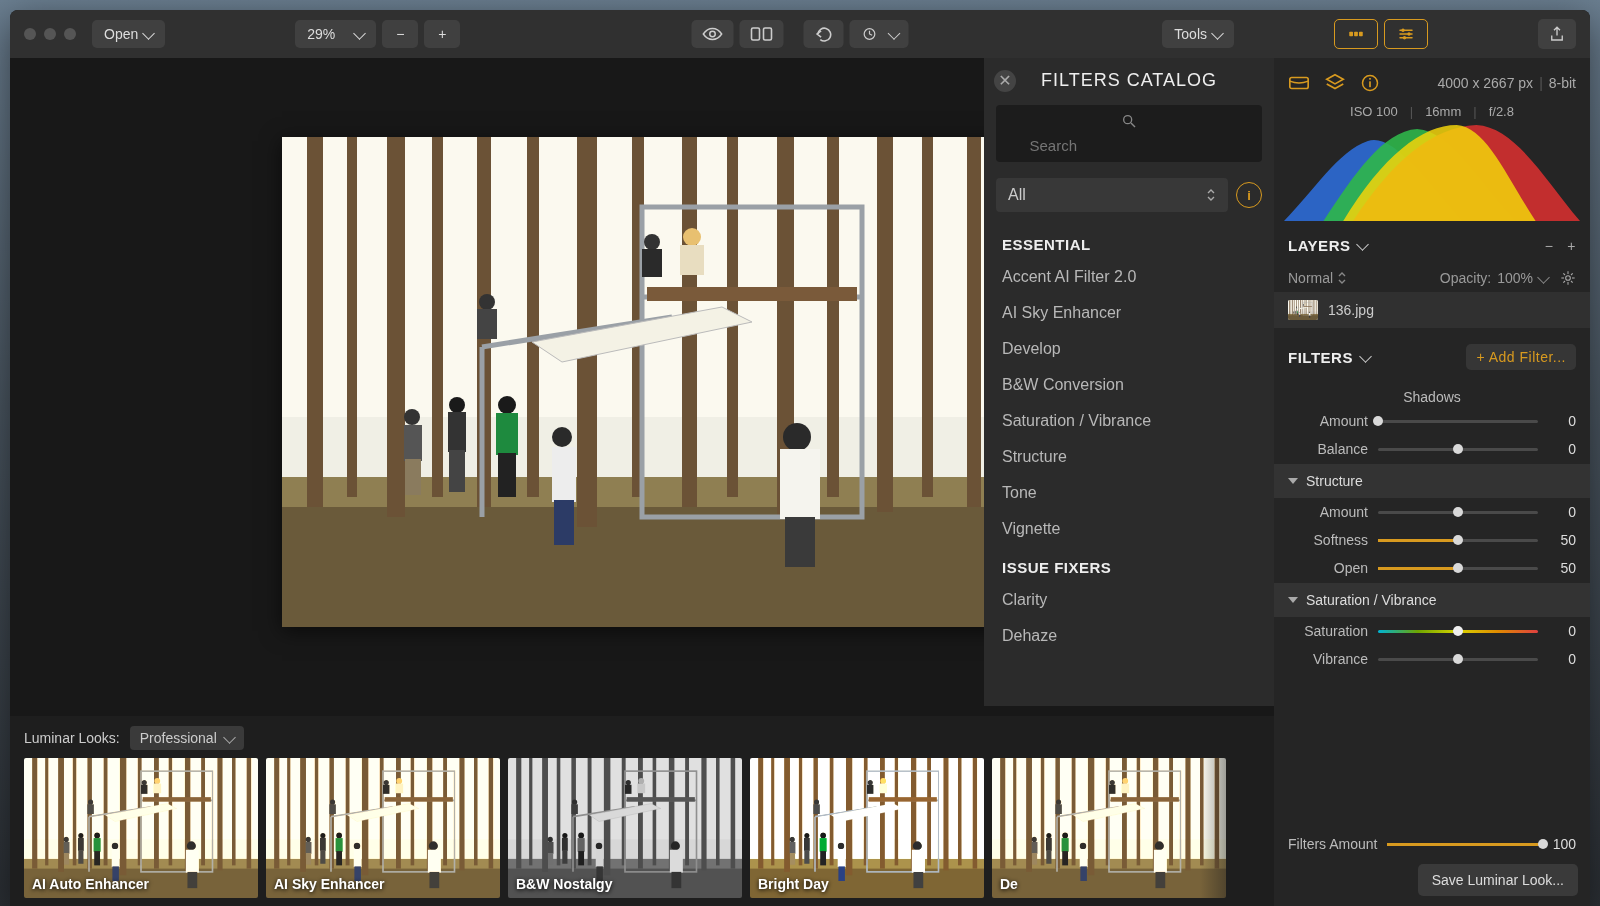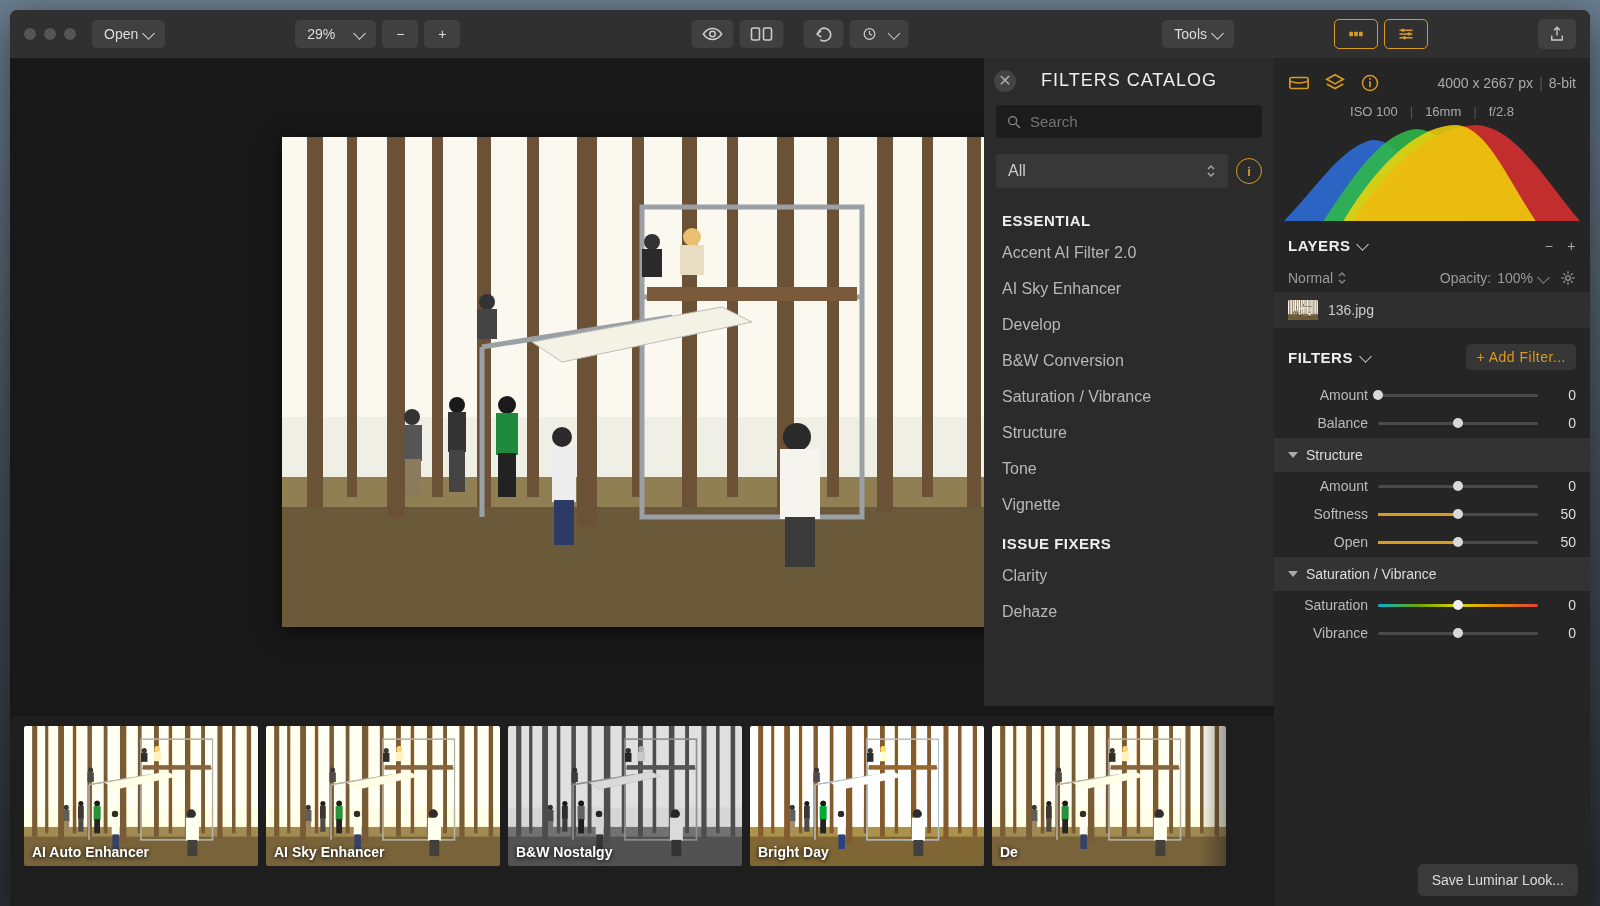--- a/index.html
+++ b/index.html
@@ -46,21 +46,21 @@
 .thumb.warm svg{filter:sepia(.25) saturate(1.3) brightness(1.05);}
 .thumb.bright svg{filter:saturate(1.3) brightness(1.15) contrast(1.05);}
 .thumb.bal svg{filter:brightness(1.02) contrast(1.05);}
 .fade-r{position:absolute;right:0;top:0;bottom:0;width:60px;background:linear-gradient(90deg,transparent,#1e1e1e);}
 
 
 .catalog{ position:absolute; right:316px; top:48px; bottom:200px; width:290px; background:#2b2b2b; display:flex; flex-direction:column; color:#ddd;}
 .catalog-top{display:flex;align-items:center; padding:12px 14px 8px; position:relative;}
 .catalog-top .close{position:absolute;left:10px;width:22px;height:22px;border-radius:50%;background:#444;display:flex;align-items:center;justify-content:center;color:#aaa;cursor:pointer;}
 .catalog-title{flex:1;text-align:center;font-size:18px;letter-spacing:1px;color:#eee;}
-.search{margin:6px 12px; background:#1c1c1c; border-radius:4px; display:flex; align-items:center; padding:8px 10px; gap:8px;}
+.search{margin:6px 12px; background:#1c1c1c; border-radius:4px; display:flex; align-items:center; padding:8px 10px; gap:8px;flex-direction:column;}
 .search input{flex:1;background:none;border:0;color:#ccc;font-size:15px;outline:none;}
 .cat-row{margin:10px 12px 6px; display:flex; gap:8px; align-items:center;}
 .cat-select{flex:1;background:#383838;border-radius:4px;padding:8px 12px;color:#ccc;display:flex;align-items:center;justify-content:space-between;}
 .info-circ{width:26px;height:26px;border-radius:50%;border:1.5px solid #d89a1f;display:flex;align-items:center;justify-content:center;color:#d89a1f;font-size:13px;font-weight:600;}
 .cat-list{flex:1; overflow:auto; padding:6px 0 10px;}
 .cat-list::-webkit-scrollbar{width:6px;}
 .cat-list::-webkit-scrollbar-thumb{background:#555;border-radius:3px;}
 .cat-group-h{padding:12px 18px 6px;font-size:15px;letter-spacing:.5px;color:#eee;font-weight:600;}
 .cat-item{padding:9px 18px;font-size:16px;color:#b8b8b8;cursor:pointer;}
 
@@ -311,20 +311,27 @@
     <div class="canvas-wrap">
       <div class="canvas">
         <div class="photo">
           <svg class="forest" viewBox="0 0 720 490" preserveAspectRatio="xMidYMid slice">
               <use href="#forest-scene"></use>
             </svg>
         </div>
       </div>
 
       <div class="strip">
+        <div class="strip-head">
+          <span>Luminar Looks:</span>
+          <div class="select-pill">
+              <span>Professional</span>
+              <span class="chev" style="border-color:#aaa"></span>
+            </div>
+        </div>
         <div class="thumbs" id="thumbs">
           <div class="thumb warm"><svg viewBox="0 0 720 490" preserveAspectRatio="xMidYMid slice" style="width:100%;height:100%">
                 <use href="#forest-scene"></use>
               </svg><span class="cap">AI Auto Enhancer</span></div>
             <div class="thumb warm"><svg viewBox="0 0 720 490" preserveAspectRatio="xMidYMid slice" style="width:100%;height:100%">
                 <use href="#forest-scene"></use>
               </svg><span class="cap">AI Sky Enhancer</span></div>
             <div class="thumb bw"><svg viewBox="0 0 720 490" preserveAspectRatio="xMidYMid slice" style="width:100%;height:100%">
                 <use href="#forest-scene"></use>
               </svg><span class="cap">B&amp;W Nostalgy</span></div>
@@ -404,20 +411,21 @@
       </div>
 
       <div class="section-h" style="padding-top:16px">
         <span class="title">FILTERS</span>
           <span class="chev" style="border-color:#ccc"></span>
         <span class="add-filter">+ Add Filter...</span>
       </div>
 
       <div class="filter-panels" id="filter-panels">
           <div class="grp">
+            <div class="shadows-title">Shadows</div>
             <div class="slider-row">
               <span class="lbl">Amount</span>
               <div class="track">
                 <div class="knob" style="left:0%"></div>
               </div>
               <span class="val">0</span>
             </div>
             <div class="slider-row">
               <span class="lbl">Balance</span>
               <div class="track center">
@@ -470,20 +478,28 @@
             <div class="slider-row">
               <span class="lbl">Vibrance</span>
               <div class="track center">
                 <div class="knob"></div>
               </div>
               <span class="val">0</span>
             </div>
           </div>
         </div>
 
+      <div class="master">
+        <span class="lbl">Filters Amount</span>
+        <div class="track">
+            <div class="fill" style="width:100%"></div>
+            <div class="knob" style="left:100%"></div>
+          </div>
+        <span class="val">100</span>
+      </div>
       <div class="save-look">Save Luminar Look...</div>
     </div>
 
     <div class="catalog">
       <div class="catalog-top">
         <div class="close">✕</div>
         <div class="catalog-title">FILTERS CATALOG</div>
       </div>
       <div class="search">
         <svg width="16" height="16" viewBox="0 0 24 24">

